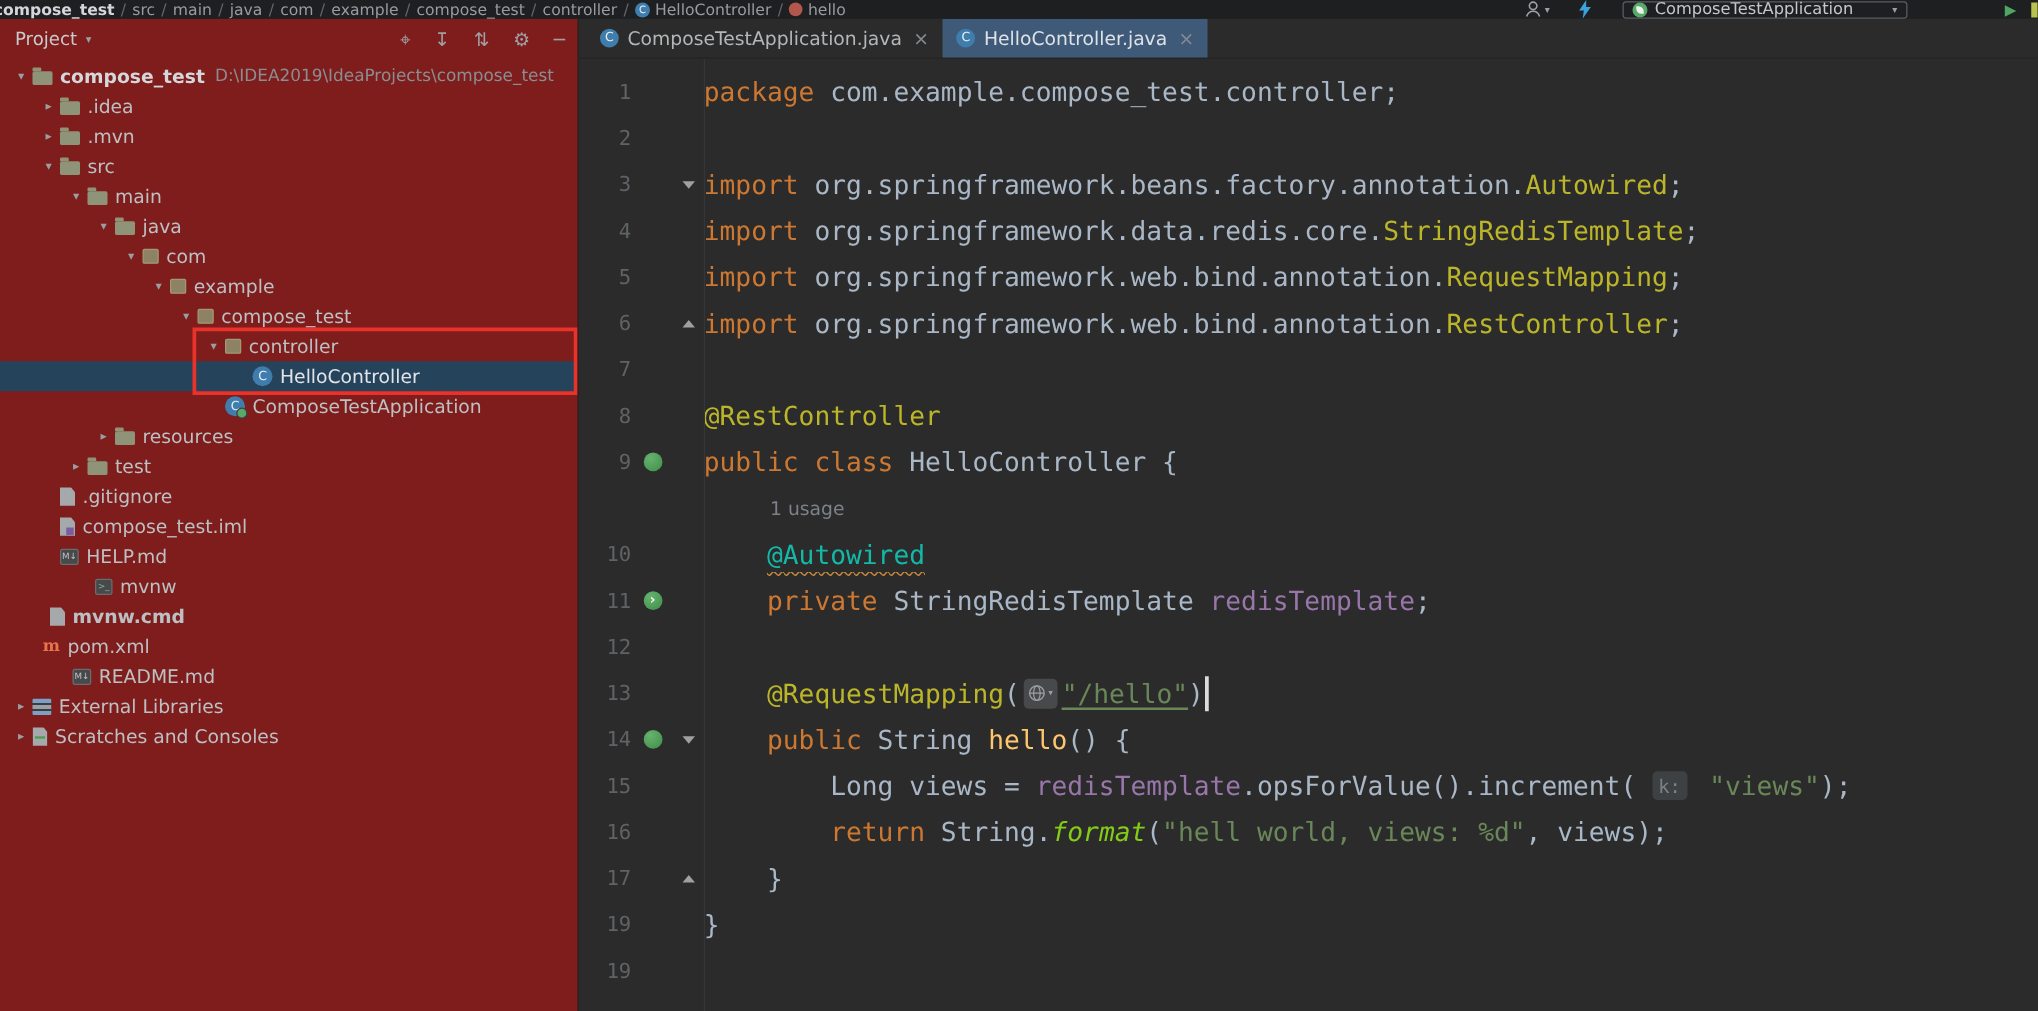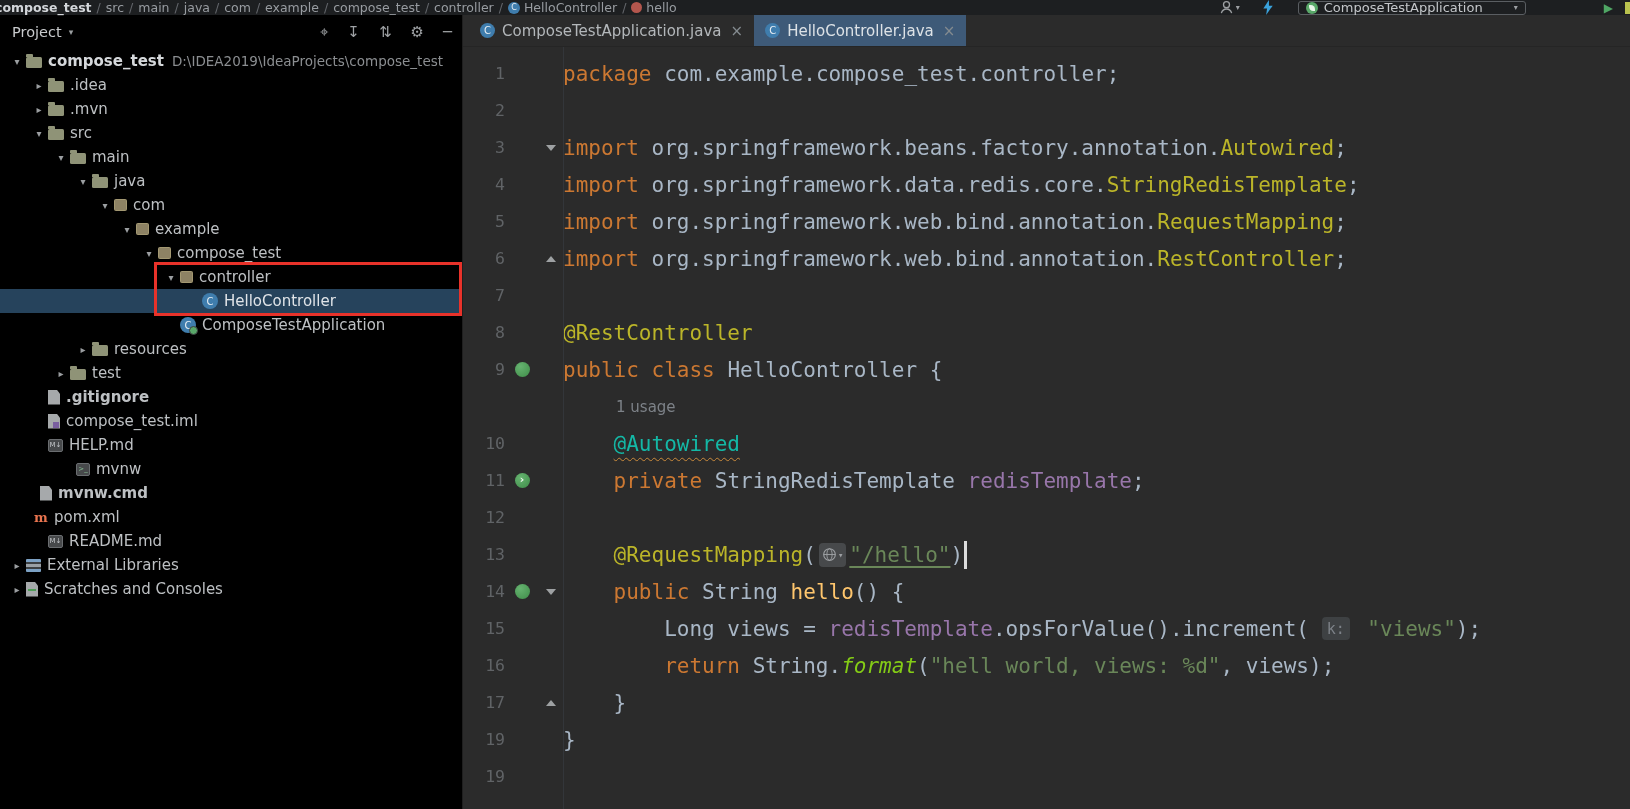--- a/index.html
+++ b/index.html
@@ -13,21 +13,21 @@
   .tb-user{display:flex;align-items:center;gap:2px;margin-right:22px}
   .tb-bolt{display:flex;align-items:center;margin-right:24px}
   .dd2{font-size:8px;color:#9da0a3}
   .runcombo{display:flex;align-items:center;gap:6px;border:1px solid #5a5e62;border-radius:3px;height:14px;padding:0 7px;font-size:13px;color:#c4c7ca;min-width:228px}
   .runcombo .dd2{margin-left:auto}
   .ic-spring{width:12px;height:12px;border-radius:50%;background:#59a869;position:relative;flex:none}
   .ic-spring::after{content:"";position:absolute;left:3px;top:3px;width:6px;height:6px;background:#e9f4e9;border-radius:0 70% 0 70%}
   .tb-run{color:#4fa664;font-size:12px;margin-left:78px}
   .tb-sliver{width:5px;height:12px;background:#b9c24e;margin-left:12px;margin-right:-2px}
   .main{position:absolute;top:15px;left:0;width:1630px;height:794px;display:flex}
-  .project{width:463px;flex:none;background:#000000;border-right:1px solid #1f1f1f;position:relative;overflow:hidden}
+  .project{width:463px;flex:none;background:#7f1d1d;border-right:1px solid #1f1f1f;position:relative;overflow:hidden}
   .pheader{height:34px;display:flex;align-items:center;padding:0 10px 0 12px}
   .ptitle{display:flex;align-items:center;gap:7px;font-size:14.5px;color:#c8cacc}
   .pt-chev{font-size:9px;color:#9b9ea1}
   .phicons{margin-left:auto;display:flex;align-items:center;gap:19px;color:#9fa2a5;font-size:15px}
   .tree{position:absolute;top:34px;left:0;right:0;font-size:15px;color:#bdc0c3}
   .trow{height:24px;display:flex;align-items:center;width:100%}
   .trow.sel{background:#26435c}
   .chev{width:18px;flex:none;text-align:center;color:#9b9ea1;font-size:10px}
   .tic{margin-right:0;flex:none}
   .tlabel{margin-left:6px;white-space:nowrap}
@@ -238,21 +238,21 @@
         <div class="trow" style="padding-left: 74px;">
           <span class="chev">▸</span>
           <span class="tic ic-folder"></span>
           <span class="tlabel">resources</span>
         </div>
         <div class="trow" style="padding-left: 52px;">
           <span class="chev">▸</span>
           <span class="tic ic-folder"></span>
           <span class="tlabel">test</span>
         </div>
-        <div class="trow" style="padding-left: 30px; font-weight: bold;">
+        <div class="trow" style="padding-left: 30px;">
           <span class="chev"></span>
           <span class="tic ic-file"></span>
           <span class="tlabel">.gitignore</span>
         </div>
         <div class="trow" style="padding-left: 30px;">
           <span class="chev"></span>
           <span class="tic ic-iml"></span>
           <span class="tlabel">compose_test.iml</span>
         </div>
         <div class="trow" style="padding-left: 30px;">
@@ -268,21 +268,21 @@
         <div class="trow" style="padding-left: 22px; font-weight: bold;">
           <span class="chev"></span>
           <span class="tic ic-file"></span>
           <span class="tlabel">mvnw.cmd</span>
         </div>
         <div class="trow" style="padding-left: 16px;">
           <span class="chev"></span>
           <span class="tic ic-maven"></span>
           <span class="tlabel">pom.xml</span>
         </div>
-        <div class="trow" style="padding-left: 30px;">
+        <div class="trow" style="padding-left: 40px;">
           <span class="chev"></span>
           <span class="tic ic-md"></span>
           <span class="tlabel">README.md</span>
         </div>
         <div class="trow" style="padding-left: 8px;">
           <span class="chev">▸</span>
           <span class="tic ic-libs"></span>
           <span class="tlabel">External Libraries</span>
         </div>
         <div class="trow" style="padding-left: 8px;">

